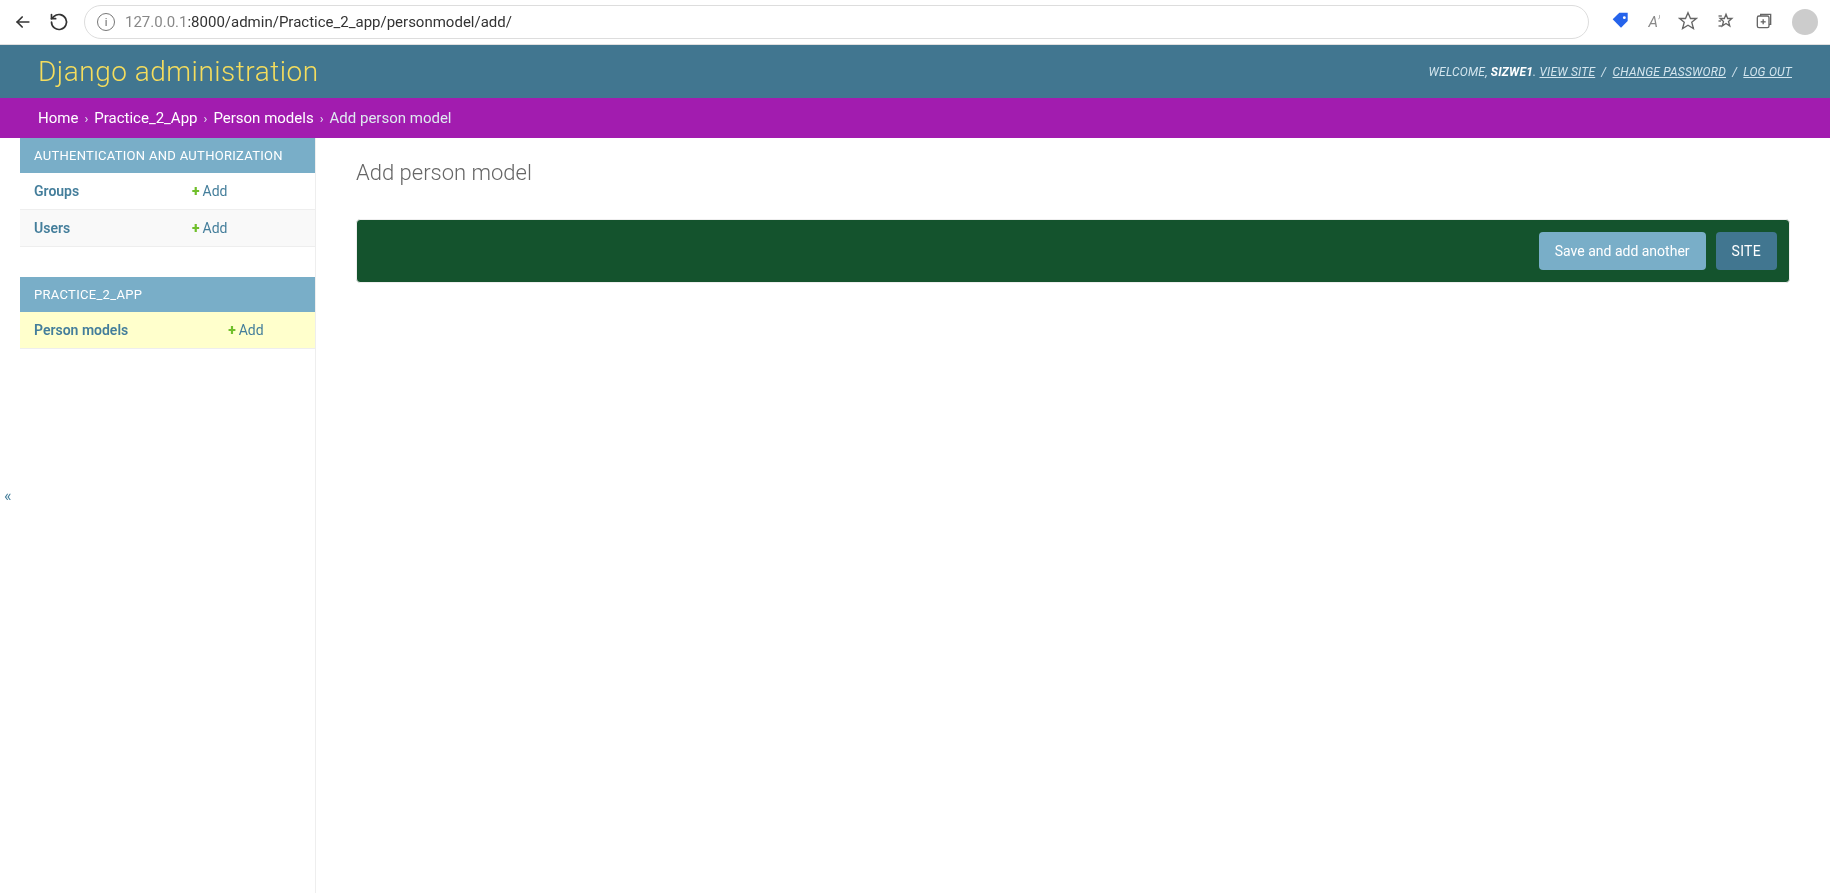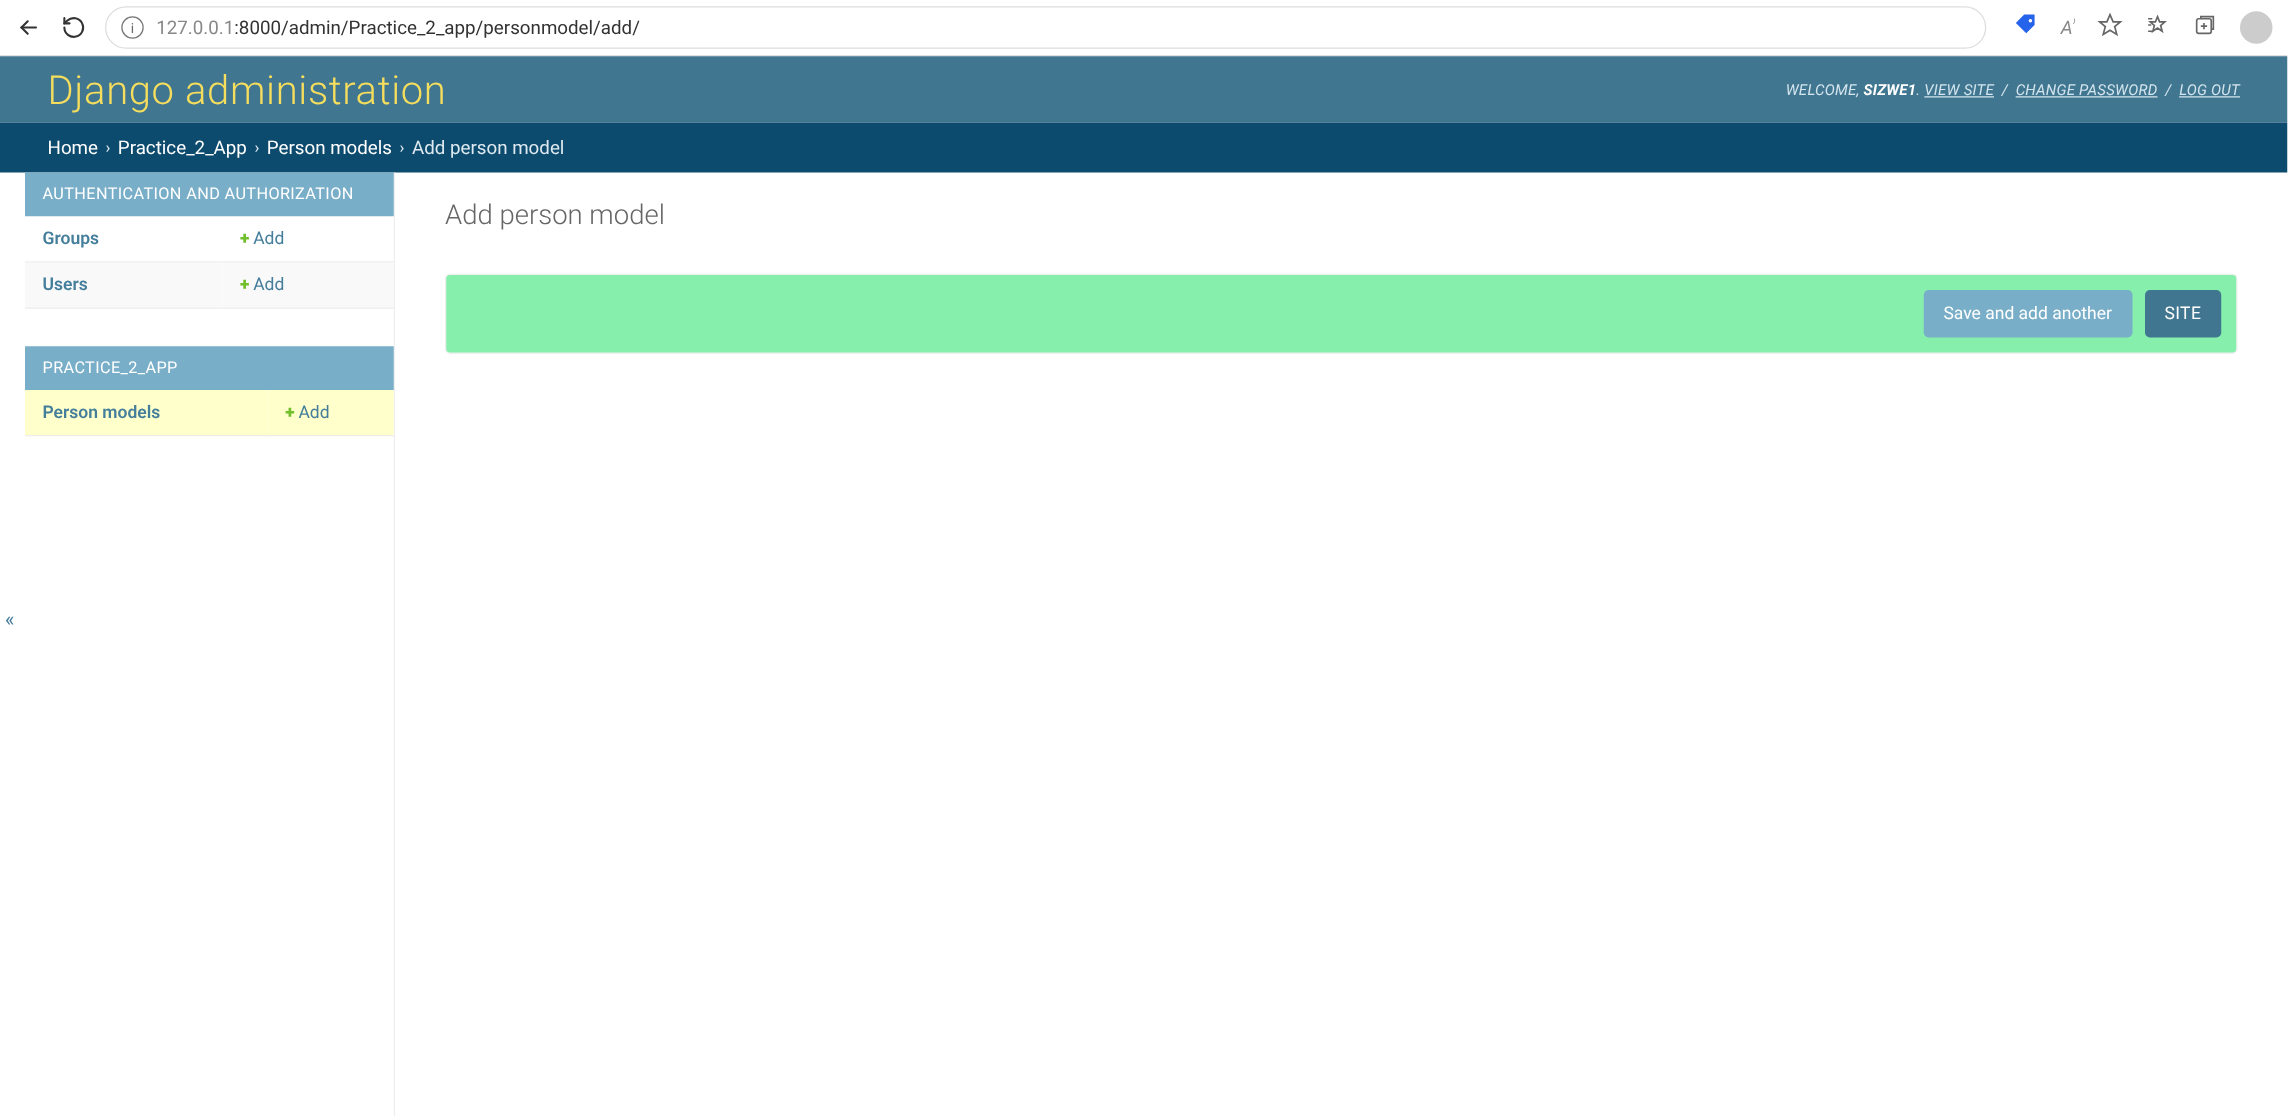--- a/index.html
+++ b/index.html
@@ -10,28 +10,28 @@
   .browser-chrome .nav-btn { width: 22px; height: 22px; display: flex; align-items: center; justify-content: center; color: #555; cursor: pointer; }
   .browser-chrome .addr-wrap { flex: 1; background: #fff; border: 1px solid #ddd; border-radius: 18px; height: 34px; display: flex; align-items: center; padding: 0 12px; gap: 10px; }
   .browser-chrome .info-icon { width: 18px; height: 18px; border: 1.5px solid #777; border-radius: 50%; display: flex; align-items: center; justify-content: center; font-size: 11px; color: #666; }
   .browser-chrome .url { font-size: 15px; color: #333; }
   .browser-chrome .url .host { color: #888; }
   .browser-chrome .right-icons { display: flex; align-items: center; gap: 18px; color: #666; margin-left:8px;}
   .browser-chrome .avatar { width: 26px; height: 26px; background: #ccc; border-radius: 50%; }
 
   
   .dj-header { background: #417690; color: #fff; height: 53px; display: flex; align-items: center; padding: 0 38px; justify-content: space-between; }
-  .dj-header .brand { color: #f5dd5d; font-size: 32px; font-weight: 300; letter-spacing: 0.5px; }
+  .dj-header .brand { color: #f5dd5d; font-size: 28px; font-weight: 300; letter-spacing: 0.5px; }
   .dj-header .userlinks { font-size: 12px; letter-spacing: 0.2px; color: #d3e5ee; font-style: italic; }
   .dj-header .userlinks a { color: #d3e5ee; text-decoration: underline; cursor: pointer; }
   .dj-header .userlinks b { color: #fff; font-weight: 700; }
   .dj-header .userlinks .sep { color: #d3e5ee; padding: 0 3px; }
 
   
-  .breadcrumb { background: #0c4a6e; color: #fff; height: 40px; display: flex; align-items: center; padding: 0 38px; font-size: 15px; }
+  .breadcrumb { background: #a21caf; color: #fff; height: 40px; display: flex; align-items: center; padding: 0 38px; font-size: 15px; }
   .breadcrumb a { color: #fff; text-decoration: none; cursor: pointer; }
   .breadcrumb .sep { color: #dfeaf0; padding: 0 6px; font-size: 13px; }
   .breadcrumb .current { color: #dfeaf0; }
 
   
   .container { display: flex; }
   .sidebar { width: 296px; border-right: 1px solid #eee; position: relative; min-height: 755px; }
   .toggle-sidebar { position: absolute; left: -14px; top: 348px; color: #447e9b; font-size: 16px; cursor: pointer; }
 
   .module { margin-bottom: 30px; }
@@ -42,21 +42,21 @@
   .module th a { color: #447e9b; font-weight: 600; text-decoration: none; cursor: pointer; font-size: 14px; margin-top: 17px; }
   .module td.add { white-space: nowrap; }
   .module td.add a { color: #447e9b; text-decoration: none; cursor: pointer; font-size: 14px; }
   .module td.add .plus { color: #70bf2b; font-weight: 900; font-size: 14px; margin-right: 3px; }
   .module tr.odd { background: #f9f9f9; }
   .module tr.active { background: #ffffcc; }
 
   .content { flex: 1; padding: 22px 40px; }
   .content h1 { font-size: 22px; font-weight: 300; color: #666; margin-bottom: 34px; }
 
-  .submit-row { background: #86efac; border: 1px solid #eee; border-radius: 4px; padding: 12px 12px; display: flex; justify-content: flex-end; gap: 10px; }
+  .submit-row { background: #14532d; border: 1px solid #eee; border-radius: 4px; padding: 12px 12px; display: flex; justify-content: flex-end; gap: 10px; }
   .submit-row button { border: none; border-radius: 4px; padding: 11px 16px; font-size: 14px; color: #fff; cursor: pointer; font-family: inherit; }
   .submit-row .btn-default { background: #79aec8; }
   .submit-row .btn-primary { background: #417690; font-weight: 400; letter-spacing: 0.3px; }
 </style>
 </head>
 <body>
 
 <div class="browser-chrome">
   <div class="nav-btn">
     <svg width="20" height="20" viewBox="0 0 24 24" fill="none" stroke="#333" stroke-width="2" stroke-linecap="round">

